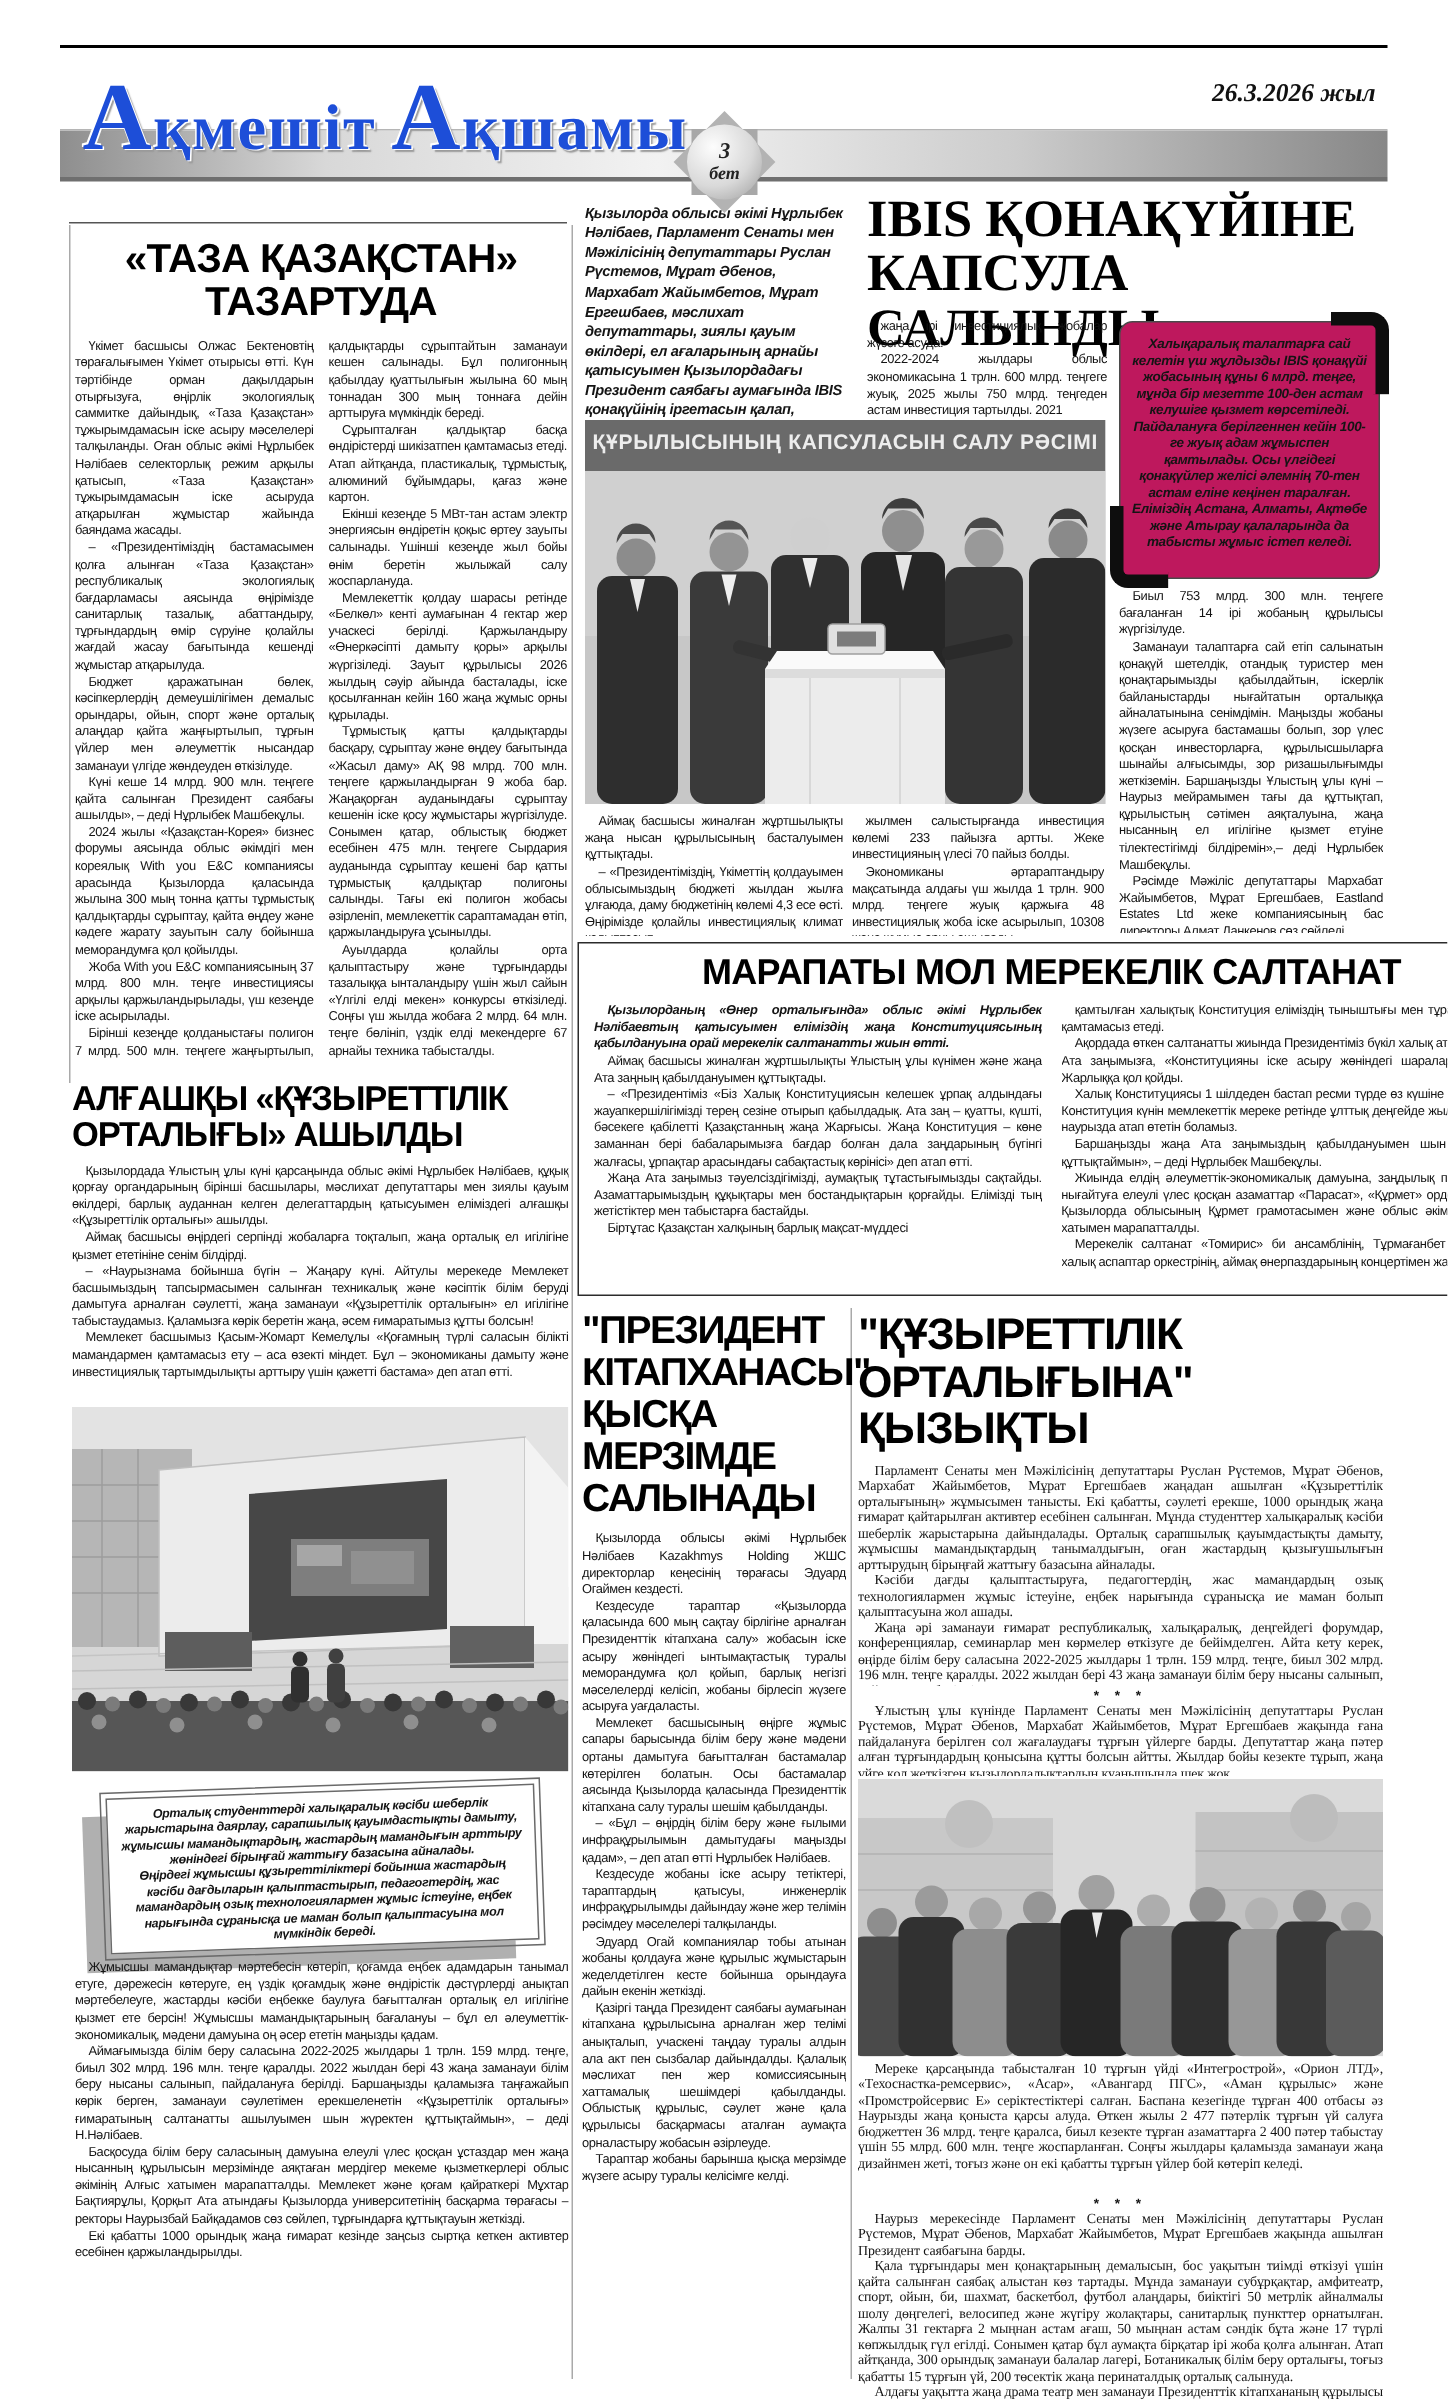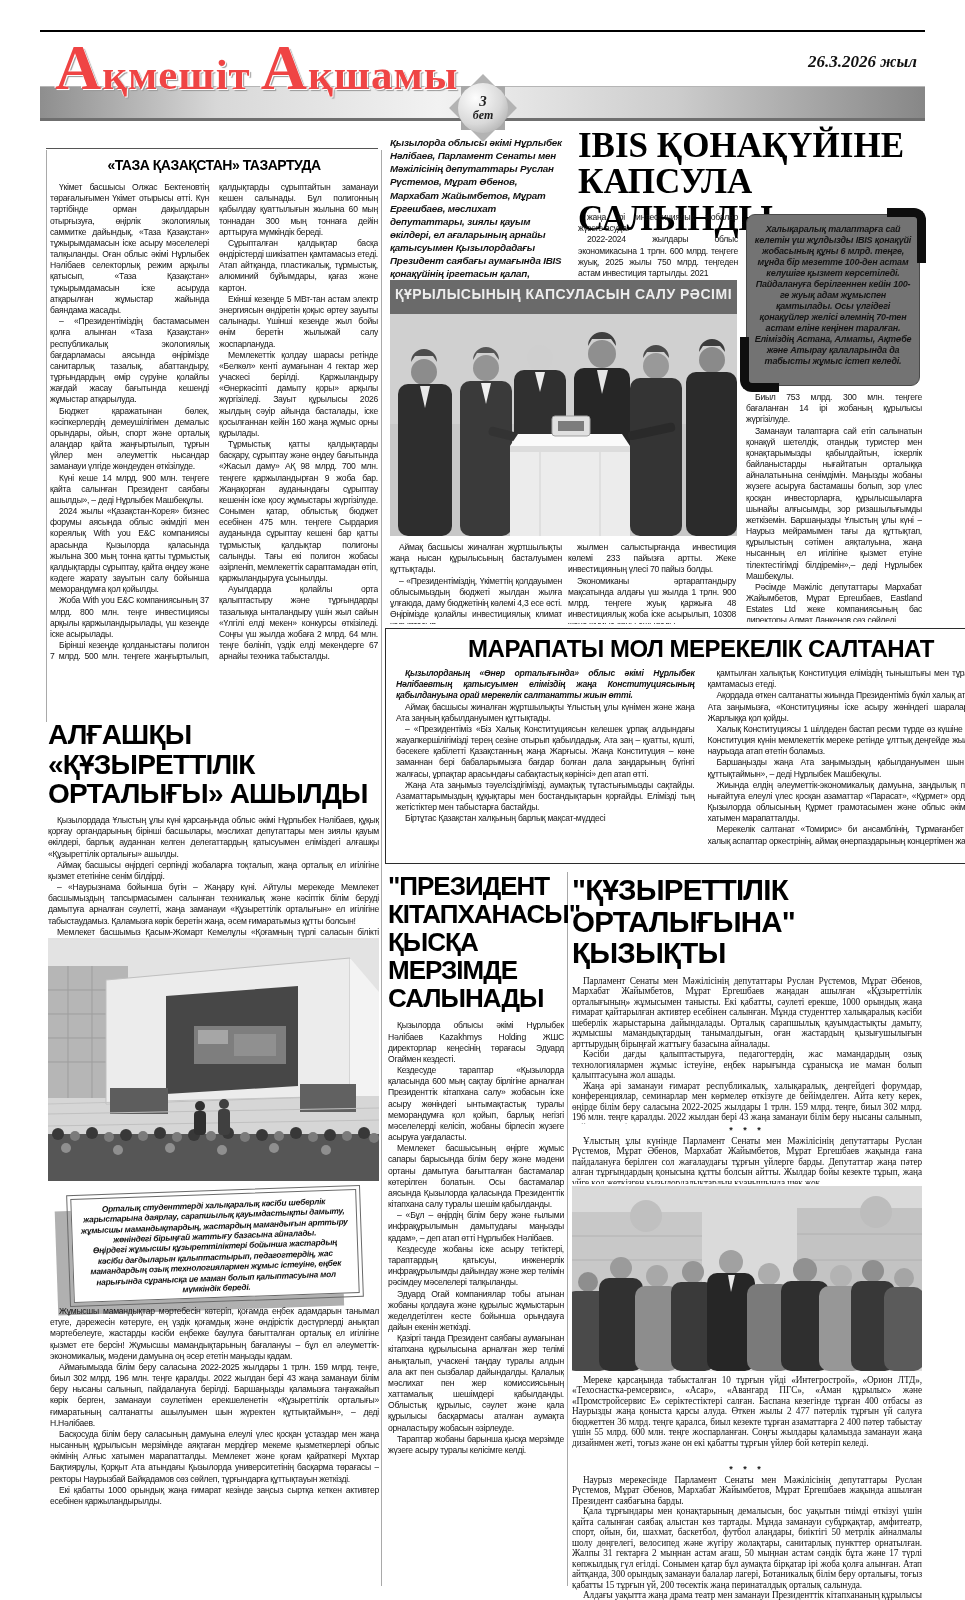--- a/index.html
+++ b/index.html
@@ -1,21 +1,21 @@
 <!DOCTYPE html>
 <html><head>
 <meta charset="utf-8">
 <style>
   html,body{margin:0;padding:0;background:#fff;}
   .page{position:relative;width:965px;height:1600px;background:#fff;overflow:hidden;
         font-family:"Liberation Sans",sans-serif;color:#141414;}
   
   .top-rule{position:absolute;left:40px;top:30px;width:885px;height:2px;background:#000;}
-  .masthead-title{position:absolute;left:55px;top:42px;z-index:5;
-        font-family:"Liberation Serif",serif;font-weight:bold;color:#ef4444;
+  .masthead-title{position:absolute;left:55px;top:52px;z-index:5;
+        font-family:"Liberation Serif",serif;font-weight:bold;color:#1d4ed8;
         font-size:43px;letter-spacing:1px;
         text-shadow:1px 1px 0 #fff,-1px -1px 0 #fff,2px 2px 1px #9a9a9a;}
   .masthead-title .initial{font-size:64px;line-height:0.8;}
   .masthead-title .w2{margin-left:10px;}
   .masthead-date{position:absolute;right:48px;top:52px;z-index:5;
         font-family:"Liberation Serif",serif;font-style:italic;font-weight:bold;font-size:17px;color:#111;}
   .gradient-bar{position:absolute;left:40px;top:86px;width:885px;height:31px;
         background:linear-gradient(90deg,#8e8e8e 0%,#d8d8d8 20%,#f2f2f2 45%,#cccccc 72%,#878787 100%);
         border-top:1px solid #b5b5b5;border-bottom:3px solid #6f6f6f;}
   .page-badge{position:absolute;left:451px;top:76px;width:64px;height:64px;z-index:6;}
@@ -35,53 +35,53 @@
   .vr-mid{left:567px;top:872px;height:714px;}
   .hr-taza{position:absolute;left:46px;top:148px;width:332px;height:1px;background:#555;}
   
   p{margin:0;}
   .body-sans{font-size:8.6px;line-height:1.3;letter-spacing:-0.25px;text-align:justify;overflow:hidden;}
   .body-sans p{text-indent:9px;}
   .body-serif{font-family:"Liberation Serif",serif;font-size:9.3px;line-height:1.13;letter-spacing:-0.1px;text-align:justify;overflow:hidden;}
   .body-serif p{text-indent:11px;}
   
   .taza{position:absolute;left:50px;top:154px;width:328px;}
-  .taza h1{margin:4px 0 9px;font-size:14px;line-height:1.08;text-align:center;letter-spacing:-0.5px;color:#000;}
+  .taza h1{margin:4px 0 9px;font-size:27px;line-height:1.08;text-align:center;letter-spacing:-0.5px;color:#000;}
   .taza .ncols{column-count:2;column-gap:10px;height:525px;}
   
   .ibis-byline{position:absolute;left:390px;top:136px;width:178px;height:152px;overflow:hidden;
         font-weight:bold;font-style:italic;font-size:9.8px;line-height:1.34;letter-spacing:-0.2px;}
   .ibis-headline{position:absolute;left:578px;top:128px;width:346px;margin:0;
         font-family:"Liberation Serif",serif;font-weight:bold;font-size:35px;line-height:1.04;letter-spacing:0;color:#000;}
   .ibis-intro{position:absolute;left:578px;top:212px;width:160px;height:66px;}
   .ibis-photo{position:absolute;left:390px;top:280px;width:347px;height:256px;overflow:hidden;background:#c7c7c7;}
   .banner-caption{position:absolute;left:0;top:6px;width:100%;text-align:center;
         font-weight:bold;font-size:14px;letter-spacing:0.5px;color:#ededed;white-space:nowrap;}
   .ibis-quote{position:absolute;left:746px;top:214px;width:174px;height:172px;
-        border:1px solid #4a4a4a;border-radius:9px;background:#737373;padding:9px 7px;box-sizing:border-box;}
+        border:1px solid #4a4a4a;border-radius:9px;background:#be185d;padding:9px 7px;box-sizing:border-box;}
   .bracket-tr{position:absolute;top:-7px;right:-7px;width:30px;height:46px;
         border-top:9px solid #0e0e0e;border-right:9px solid #0e0e0e;border-top-right-radius:12px;}
   .bracket-bl{position:absolute;bottom:-7px;left:-7px;width:30px;height:46px;
         border-bottom:9px solid #0e0e0e;border-left:9px solid #0e0e0e;border-bottom-left-radius:12px;}
   .quote-text{font-weight:bold;font-style:italic;font-size:9px;line-height:1.22;letter-spacing:-0.2px;
         text-align:center;height:100%;overflow:hidden;}
   .ibis-colright{position:absolute;left:746px;top:392px;width:176px;height:230px;}
   .ibis-below1{position:absolute;left:390px;top:542px;width:172px;height:82px;}
   .ibis-below2{position:absolute;left:568px;top:542px;width:168px;height:82px;}
   
   .marapaty{position:absolute;left:385px;top:628px;width:632px;height:236px;box-sizing:border-box;
         border:1.5px solid #2b2b2b;padding:4px 10px 6px;background:#fff;}
   .marapaty h2{margin:2px 0 5px;text-align:center;font-size:24px;letter-spacing:-0.5px;color:#000;}
   .mwrap{display:flex;gap:13px;}
   .mcol{width:50%;height:186px;overflow:hidden;font-size:8.6px;line-height:1.3;letter-spacing:-0.25px;text-align:justify;}
   .mcol p{text-indent:9px;}
   .mcol .byline{font-weight:bold;font-style:italic;text-indent:9px;}
   
   .algashky{position:absolute;left:48px;top:720px;width:331px;}
-  .algashky h2{margin:0 0 6px;font-size:28px;line-height:1.06;letter-spacing:-0.8px;color:#000;}
+  .algashky h2{margin:0 0 6px;font-size:23px;line-height:1.06;letter-spacing:-0.8px;color:#000;}
   .algashky .abody{height:152px;}
   .building-photo{position:absolute;left:48px;top:938px;width:331px;height:243px;overflow:hidden;}
   .tilt-box{position:absolute;left:72px;top:1194px;width:286px;height:104px;background:#fff;
         border:1px solid #6a6a6a;outline:1px solid #6a6a6a;outline-offset:3px;
         transform:rotate(-2deg);box-shadow:-16px 12px 0 #b0b0b0;padding:5px 7px;box-sizing:border-box;}
   .tilt-inner{height:100%;overflow:hidden;font-weight:bold;font-style:italic;
         font-size:8.3px;line-height:1.25;letter-spacing:-0.2px;text-align:center;}
   .abottom{position:absolute;left:50px;top:1306px;width:329px;height:262px;}
   
   .president{position:absolute;left:388px;top:872px;width:176px;}

